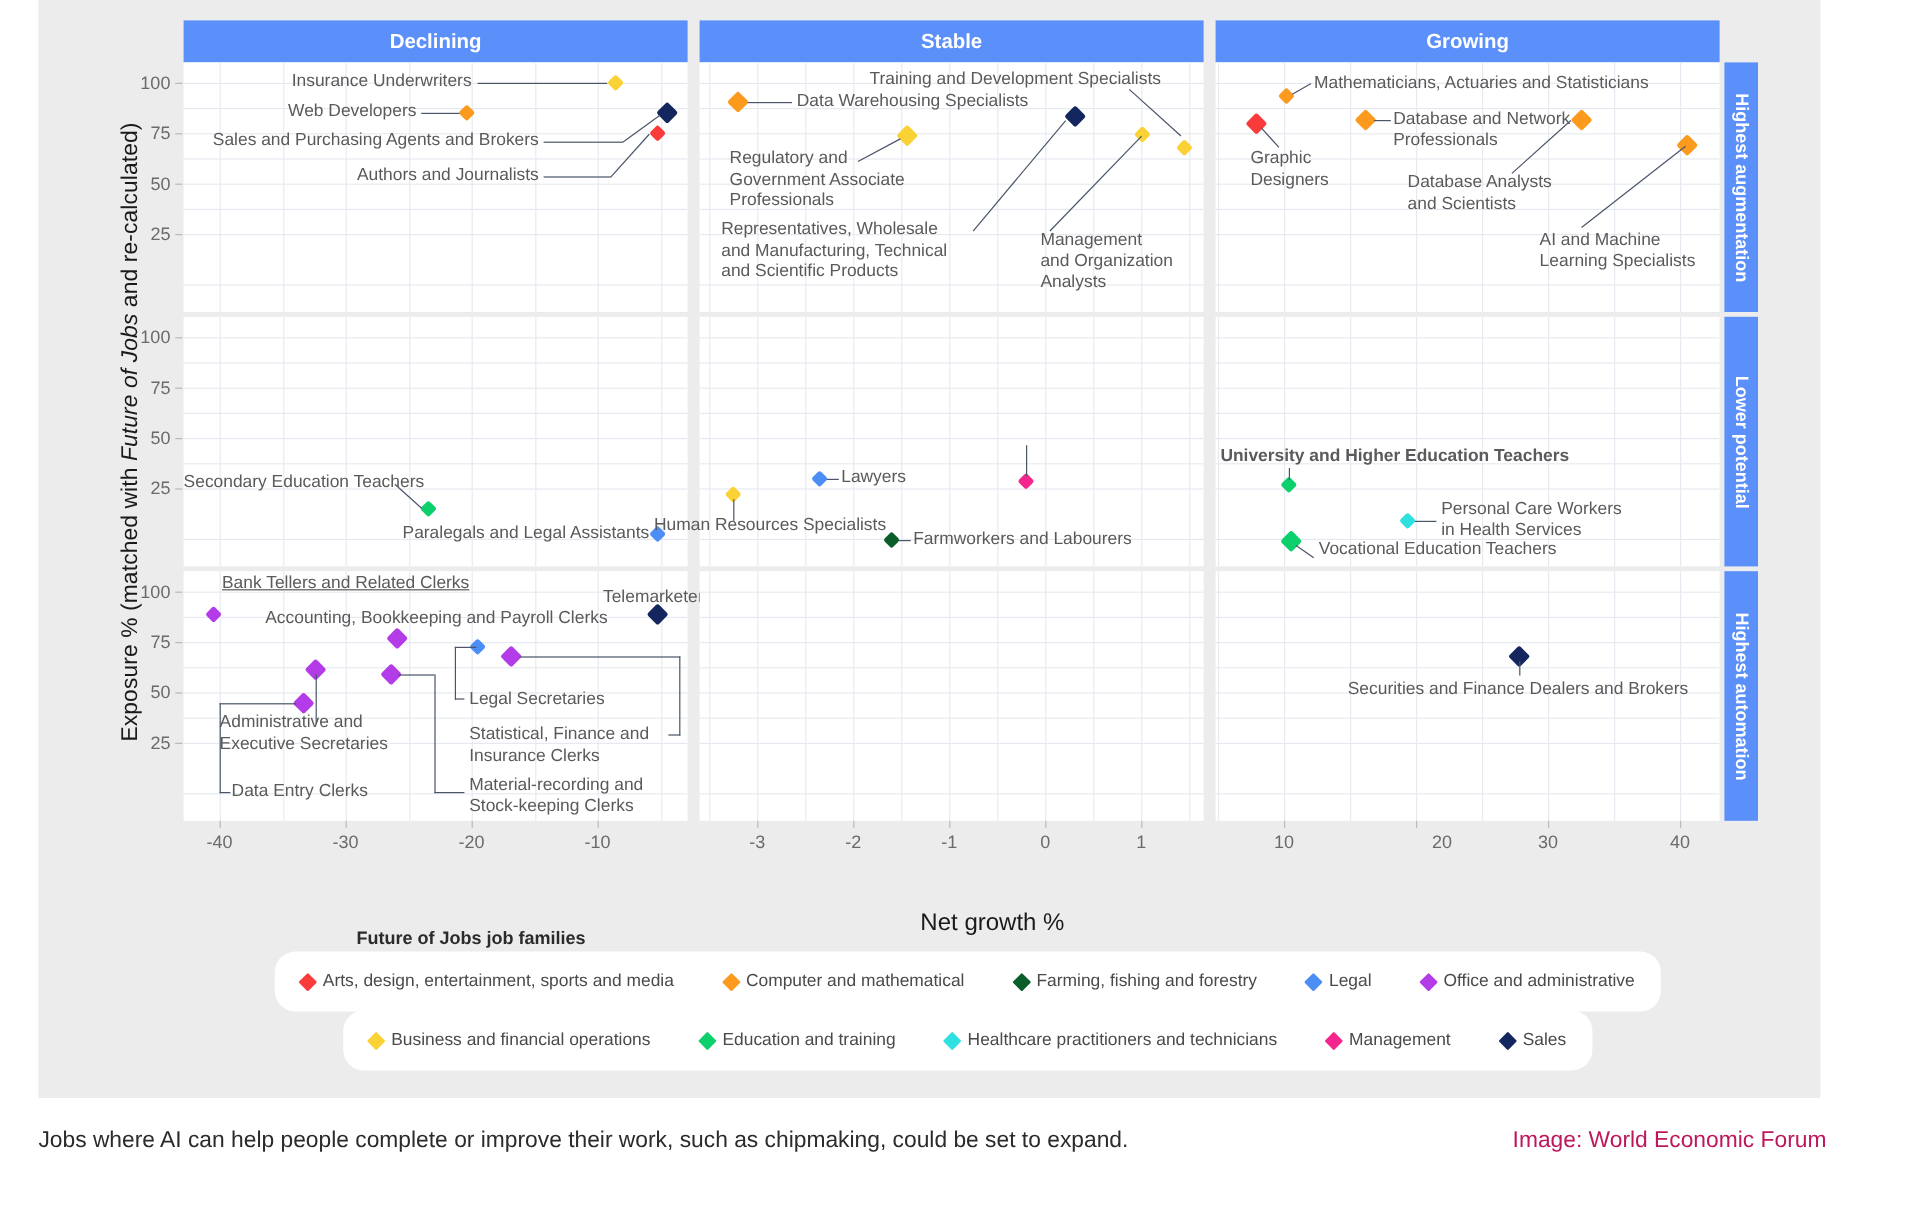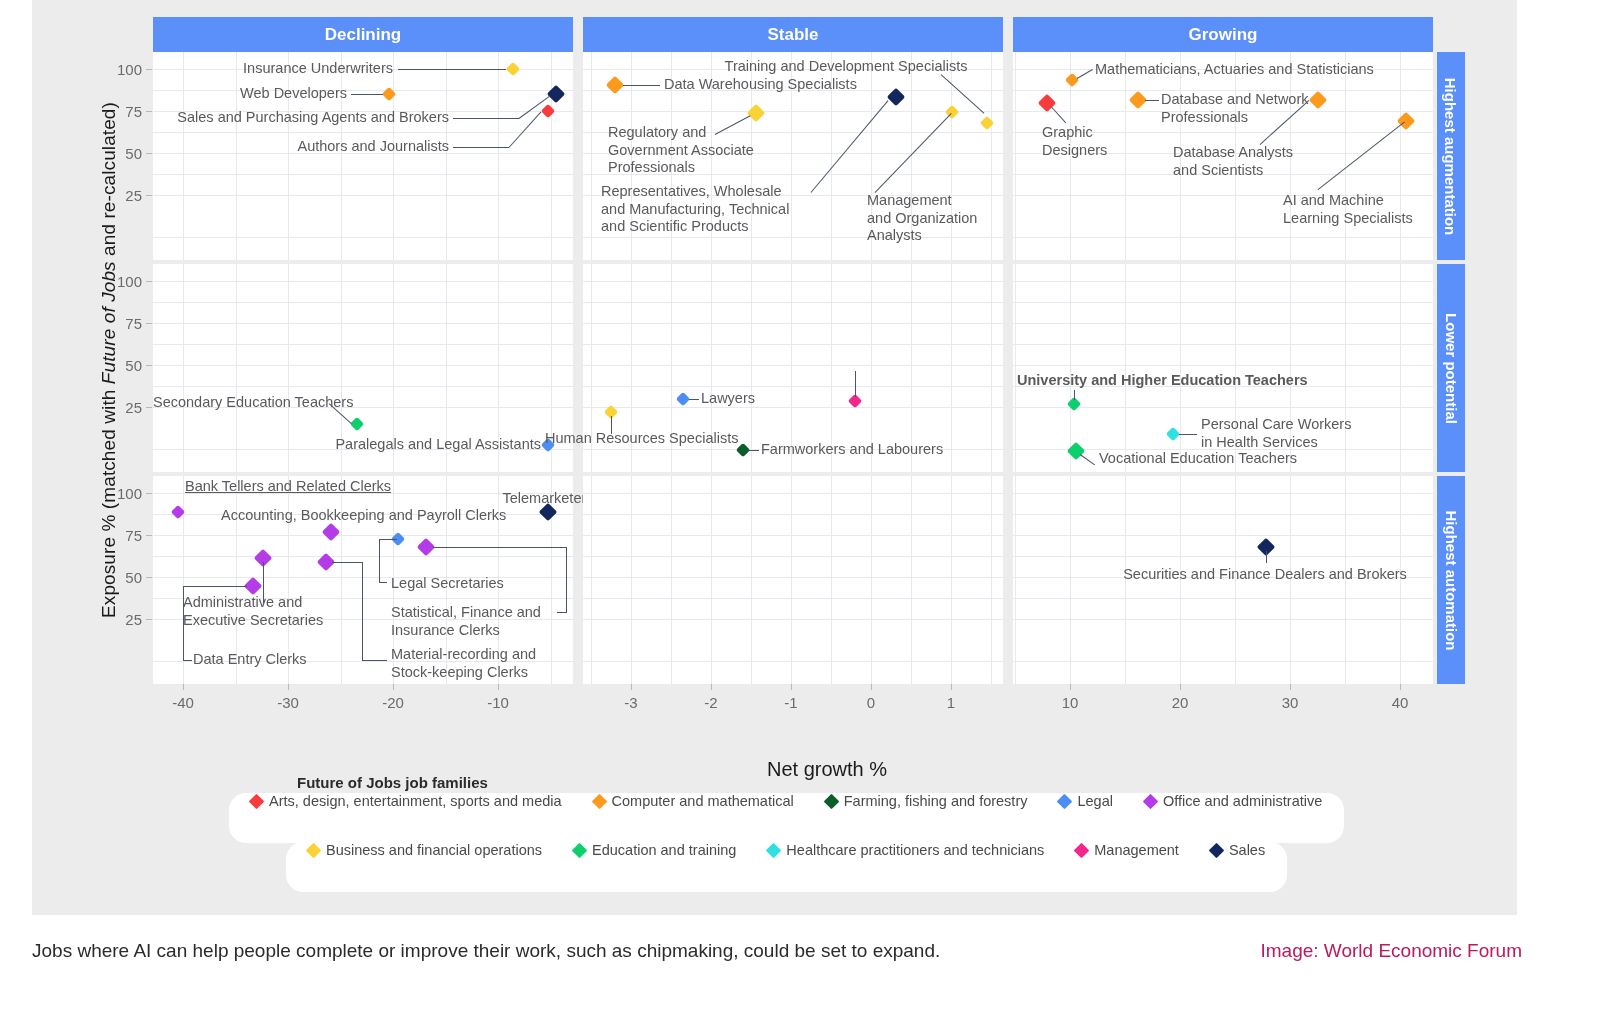--- a/index.html
+++ b/index.html
@@ -79,22 +79,22 @@
     position:absolute; left:560px; top:758px; width:470px;
     text-align:center; font-size:20px; color:#1a1a1a;
   }
   
   #legend-title {
     position:absolute; left:265px; top:774px;
     font-size:15px; color:#2b2b2b; font-weight:bold;
   }
   .legend-row {
     position:absolute; height:50px; background:#ffffff;
-    border-radius:17px; display:flex; align-items:flex-start;
-    justify-content:center; gap:32px; padding:0 22px;
+    border-radius:17px; display:flex; align-items:center;
+    justify-content:center; gap:42px; padding:0 22px;
   }
   .legend-item { display:flex; align-items:center; gap:7px; }
   .legend-item .sw {
     width:11px; height:11px; transform:rotate(45deg); border-radius:1px;
   }
   .legend-item .lt { font-size:14.5px; color:#4a4a4a; }
   
   #caption {
     position:absolute; left:32px; top:940px; width:1490px;
     display:flex; justify-content:space-between; align-items:baseline;
@@ -521,21 +521,21 @@
   <div class="xtickmark" style="left:759px;top:684px;"></div>
   <div class="xtick" style="left:729px;top:694px;">-1</div>
   <div class="xtickmark" style="left:839px;top:684px;"></div>
   <div class="xtick" style="left:809px;top:694px;">0</div>
   <div class="xtickmark" style="left:919px;top:684px;"></div>
   <div class="xtick" style="left:889px;top:694px;">1</div>
 
   <div class="xtickmark" style="left:1038px;top:684px;"></div>
   <div class="xtick" style="left:1008px;top:694px;">10</div>
   <div class="xtickmark" style="left:1148px;top:684px;"></div>
-  <div class="xtick" style="left:1118px;top:694px;">20</div>
+  <div class="xtick" style="left:1118px;top:694px;text-align:right;">20</div>
   <div class="xtickmark" style="left:1258px;top:684px;"></div>
   <div class="xtick" style="left:1228px;top:694px;">30</div>
   <div class="xtickmark" style="left:1368px;top:684px;"></div>
   <div class="xtick" style="left:1338px;top:694px;">40</div>
 
   <div id="xtitle">Net growth %</div>
 
   <div id="legend-title">Future of Jobs job families</div>
 
   <div class="legend-row" id="legend-row-1" style="left: 197px; top: 793px;">

